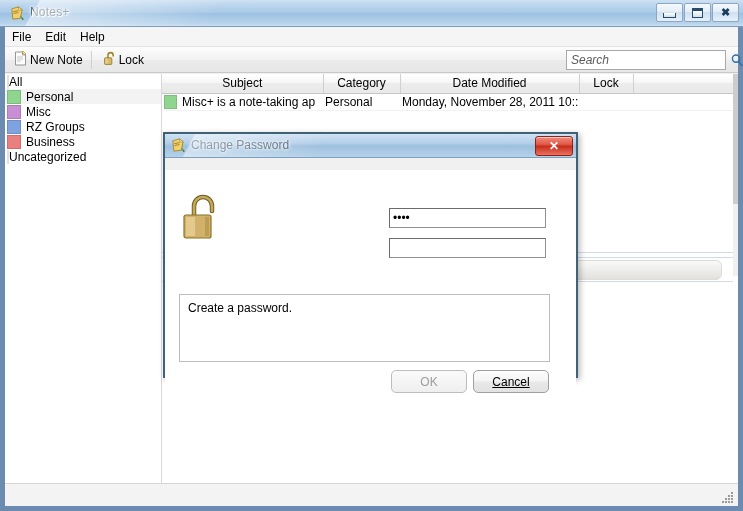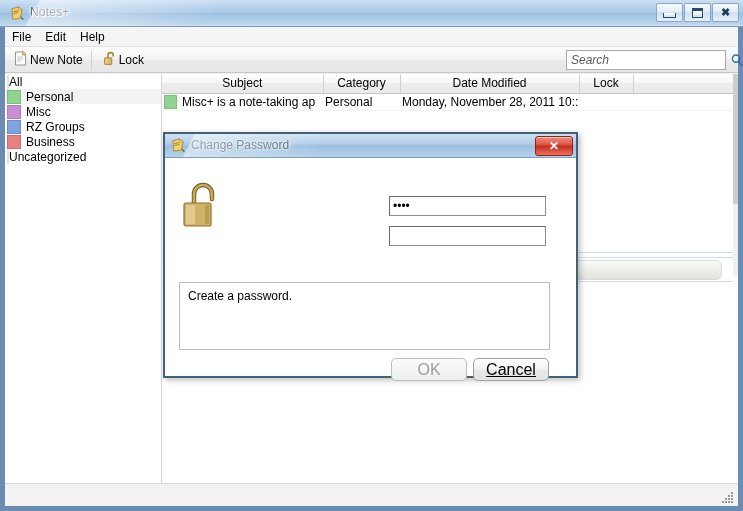--- a/index.html
+++ b/index.html
@@ -276,21 +276,21 @@
     background: linear-gradient(to bottom, #f28b7d 0%, #e05a49 40%, #c72f1c 52%, #e8725f 100%);
     border: 1px solid #8e2213;
     border-radius: 3px;
     display: flex; align-items: center; justify-content: center;
     color: #fff; font-size: 12px; font-weight: bold;
     font-family: "Liberation Serif", serif;
     cursor: default;
     box-shadow: inset 0 1px 0 rgba(255,255,255,0.55);
   }
   .dlg-body {
-    position: absolute; left: 0; top: 24px;
+    position: absolute; left: 0; top: 36px;
     width: 411px; height: 218px;
     background: #ffffff;
     box-sizing: border-box;
   }
   .lock-big { position: absolute; left: 17px; top: 24px; width: 44px; height: 48px; }
 
   .field-row { position: absolute; display: flex; align-items: center; }
   .field-label { font-size: 12px; color: #000; text-align: right; }
   .field-input {
     border: 1px solid #909090;
@@ -316,21 +316,21 @@
     color: #000;
   }
   .dlg-btn {
     position: absolute;
     width: 76px; height: 23px;
     background: linear-gradient(to bottom, #fdfdfd 0%, #f4f4f4 48%, #e9e9e9 52%, #e2e2e2 100%);
     border: 1px solid #a0a0a0;
     border-radius: 5px;
     box-sizing: border-box;
     font-family: "Liberation Sans", sans-serif;
-    font-size: 16px;
+    font-size: 12px;
     color: #000;
     cursor: default;
   }
   .dlg-btn.disabled { color: #9d9d9d; background: linear-gradient(to bottom,#fafafa,#efefef); border-color: #bdbdbd; }
 </style>
 </head>
 <body>
 
 <div id="app">
   <div class="win-frame"></div>

